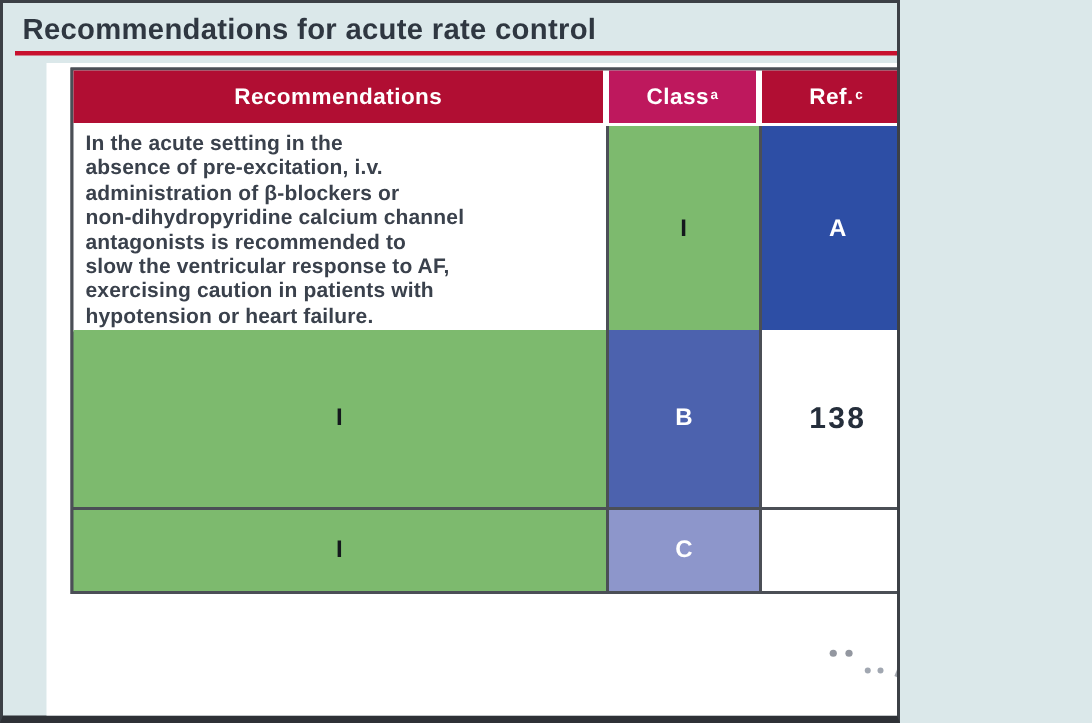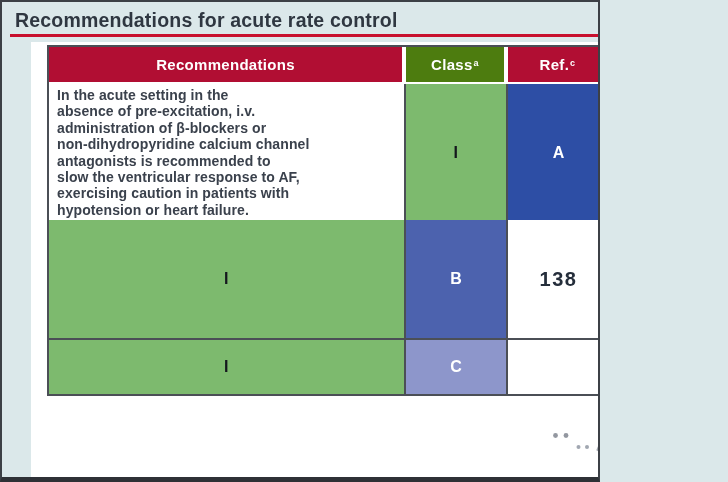--- a/index.html
+++ b/index.html
@@ -78,21 +78,21 @@
   <div class="page-title">Recommendations for acute rate control</div>
   <div class="title-divider"></div>
   <div class="page-sheet"></div>
 
   <div class="tbl">
 
     <div class="thead">
       <div class="th" style="background-color: rgb(177, 14, 51);">
         <span>Recommendations</span>
       </div>
-      <div class="th" style="background-color: #4d7c0f;">
+      <div class="th" style="background-color: #be185d;">
         <span>Class</span>
           <sup>a</sup>
       </div>
       <div class="th" style="background-color: rgb(177, 14, 51);">
         <span>Ref.</span>
           <sup>c</sup>
       </div>
       <div class="th" style="background-color: rgb(177, 14, 51);">
         <span>Level</span>
           <sup>b</sup>

